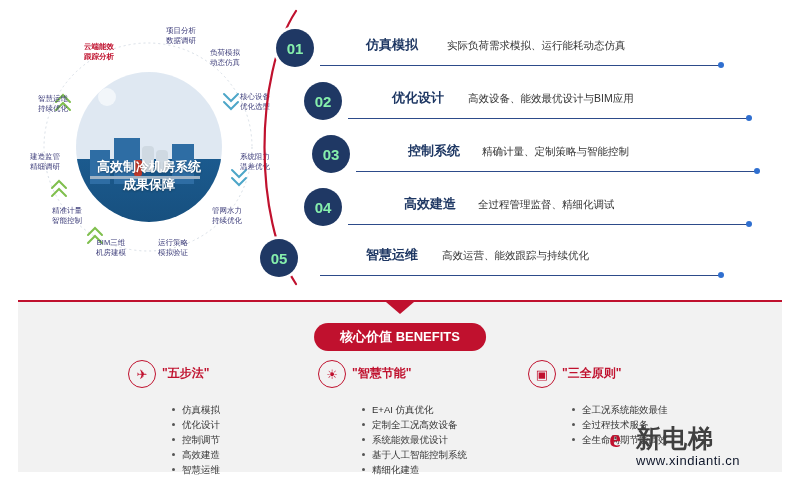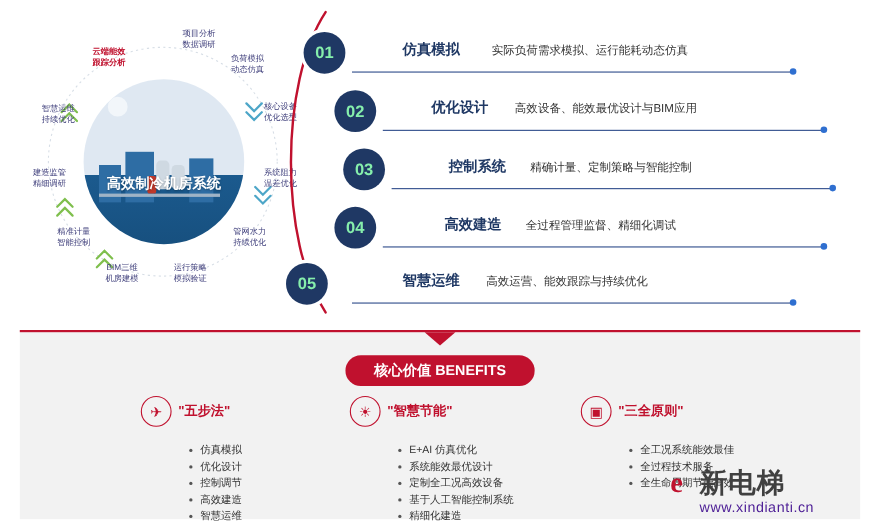--- a/index.html
+++ b/index.html
@@ -92,21 +92,21 @@
   .clist li:before{content:"";position:absolute;left:0;top:6px;width:3px;height:3px;border-radius:50%;background:#555;}
 
   
   #logo{position:absolute;right:10px;bottom:6px;width:190px;height:54px;}
   #logo-mark{
     position:absolute;left:0;top:2px;width:30px;height:30px;
     color:#c0112e;font-size:26px;font-weight:bold;line-height:30px;text-align:center;
     font-family:"Liberation Serif", serif;
   }
   #logo-cn{position:absolute;left:36px;top:0;font-size:25px;font-weight:bold;color:#404040;letter-spacing:1px;}
-  #logo-url{position:absolute;left:36px;top:31px;font-size:13px;color:#4c1d95;letter-spacing:.5px;}
+  #logo-url{position:absolute;left:36px;top:31px;font-size:13px;color:#0f172a;letter-spacing:.5px;}
 </style>
 </head>
 <body>
 
 <div id="top-area">
 
   <div id="wheel">
     <svg width="260" height="275" viewBox="0 0 260 275">
       <circle cx="130" cy="137" r="104" fill="none" stroke="#d7dee6" stroke-width="1" stroke-dasharray="2 3"></circle>
       <g fill="none" stroke="#7fbf4d" stroke-width="2" stroke-linecap="round">
@@ -129,20 +129,21 @@
       <div class="sun"></div>
       <div class="bldg" style="left:14px;top:78px;width:20px;height:34px;"></div>
       <div class="bldg" style="left:38px;top:66px;width:26px;height:46px;"></div>
       <div class="bldg" style="left:96px;top:72px;width:22px;height:40px;"></div>
       <div class="tank" style="left:66px;top:74px;width:12px;height:26px;"></div>
       <div class="tank" style="left:80px;top:78px;width:12px;height:22px;"></div>
       <div class="pipe" style="left:14px;top:104px;width:110px;"></div>
       <div class="worker" style="left:58px;top:88px;"></div>
       <div class="center-text">
         <div>高效制冷机房系统</div>
+        <div>成果保障</div>
       </div>
     </div>
 
     <div class="wheel-label" style="left:116px;top:16px;text-align:right;">
         <div>项目分析</div>
         <div>数据调研</div>
       </div>
     <div class="wheel-label" style="left:176px;top:38px;">
         <div>负荷模拟</div>
         <div>动态仿真</div>
@@ -238,22 +239,22 @@
     </ul>
   </div>
 
   <div class="col" style="left:300px;">
     <div class="chead">
       <div class="cicon">☀</div>
       <div class="ctitle">"智慧节能"</div>
     </div>
     <ul class="clist">
       <li>E+AI 仿真优化</li>
+      <li>定制全工况高效设备</li>
       <li>系统能效最优设计</li>
-      <li>定制全工况高效设备</li>
       <li>基于人工智能控制系统</li>
       <li>精细化建造</li>
     </ul>
   </div>
 
   <div class="col" style="left:510px;">
     <div class="chead">
       <div class="cicon">▣</div>
       <div class="ctitle">"三全原则"</div>
     </div>

